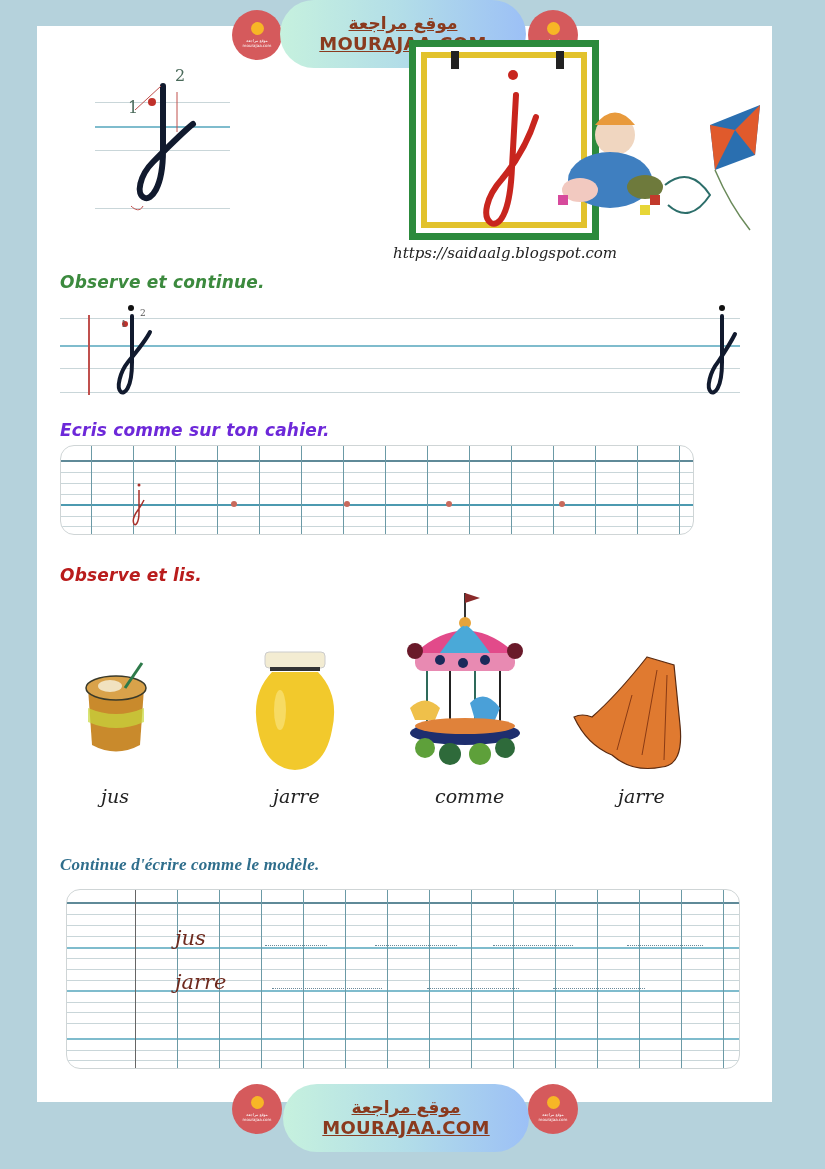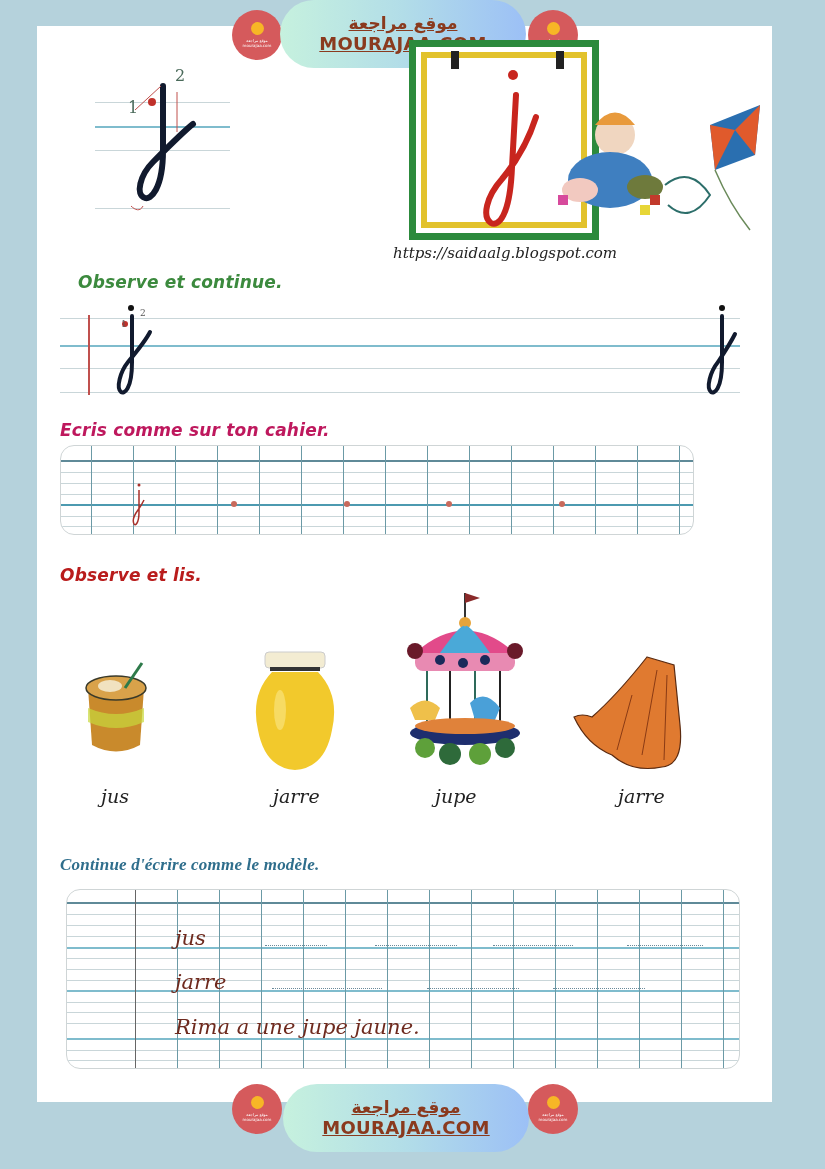--- a/index.html
+++ b/index.html
@@ -28,21 +28,21 @@
   }
   .badge .b-icon { width: 13px; height: 13px; border-radius: 50%; background: #f7b626; margin-bottom: 3px; }
   .badge .b-text { font-size: 4px; color: #fff; line-height: 5px; text-align: center; }
 
   
   .h {
     position: absolute; font-family: "DejaVu Sans", sans-serif; font-size: 17px; font-weight: bold;
     font-style: italic; letter-spacing: 0.2px;
   }
   .h.green { color: #3c8a3e; }
-  .h.brown { color: #be185d; }
+  .h.brown { color: #6d28d9; }
   .h.dark { color: #b91c1c; }
   .h.blue { color: #2f6e8c; font-family: Liberation Serif, serif; }
 
   .ruled { position: absolute; }
   .line { position: absolute; left: 0; right: 0; height: 1px; background: #c9d6d9; }
   .line.blue { background: #7fbccd; height: 2px; }
   .line.dk { background: #5f8a98; height: 1.5px; }
   .vline { position: absolute; top: 0; bottom: 0; width: 1px; background: #6b9aa6; }
   .vline.red { background: #c0504d; width: 1.5px; }
 
@@ -112,21 +112,21 @@
   <rect x="100" y="100" width="10" height="10" fill="#c23a2c"></rect>
   <path d="M115 90 Q140 70 160 100 Q140 130 118 110" fill="none" stroke="#2c6e6a" stroke-width="2"></path>
   <path d="M160 30 L210 10 L205 60 L165 75 Z" fill="#2a6fb0"></path>
   <path d="M160 30 L185 35 L165 75 Z" fill="#e05a2c"></path>
   <path d="M185 35 L210 10 L205 60 Z" fill="#e05a2c"></path>
   <path d="M165 75 Q180 110 200 135" fill="none" stroke="#6a8a5a" stroke-width="1.5"></path>
 </svg>
 
 <div class="url" style="left:393px;top:244px;font-style:italic;">https://saidaalg.blogspot.com</div>
 
-<div class="h green" style="left:60px;top:272px;margin-left:18px;">Observe et continue.</div>
+<div class="h green" style="left:60px;top:272px;">Observe et continue.</div>
 <div class="ruled" style="left:60px;top:310px;width:680px;height:90px;">
   <div class="line" style="top:8px;"></div>
   <div class="line blue" style="top:35px;"></div>
   <div class="line" style="top:58px;"></div>
   <div class="line" style="top:82px;"></div>
   <div class="vline red" style="left:28px;top:5px;bottom:5px;"></div>
   <svg width="60" height="100" style="position:absolute;left:48px;top:-8px;">
     <circle cx="23" cy="6" r="3" fill="#111"></circle>
     <path d="M24 14 L24 60 C24 88 16 92 13 90 C8 86 12 70 20 60 C30 48 38 38 42 30" fill="none" stroke="#111a2e" stroke-width="4" stroke-linecap="round"></path>
     <circle cx="17" cy="22" r="3" fill="#c0312b"></circle>
@@ -210,21 +210,21 @@
   <line x1="95" y1="83" x2="95" y2="140" stroke="#222" stroke-width="2"></line>
   <path d="M5 120 Q20 105 35 120 L30 132 L10 132 Z" fill="#efc04a"></path>
   <path d="M65 115 Q80 100 95 120 L90 132 L70 132 Z" fill="#4aa0d8"></path>
   <ellipse cx="60" cy="145" rx="55" ry="12" fill="#1e2e6e"></ellipse>
   <ellipse cx="60" cy="138" rx="50" ry="8" fill="#e0823a"></ellipse>
   <circle cx="20" cy="160" r="10" fill="#5ea03a"></circle>
   <circle cx="45" cy="166" r="11" fill="#2e6a3a"></circle>
   <circle cx="75" cy="166" r="11" fill="#5ea03a"></circle>
   <circle cx="100" cy="160" r="10" fill="#2e6a3a"></circle>
 </svg>
-<div class="word" style="left:435px;top:785px;">jupe</div>
+<div class="word" style="left:435px;top:785px;">comme</div>
 
 <svg style="position:absolute;left:572px;top:655px;" width="115" height="120">
   <path d="M75 2 L102 10 L108 70 Q112 110 90 112 Q60 118 40 100 Q15 90 2 62 Q10 58 20 62 Q45 40 75 2 Z" fill="#e07a30" stroke="#5a2a10" stroke-width="1.2"></path>
   <path d="M85 15 L70 100 M95 20 L92 105 M60 40 L45 95" stroke="#8a3a14" stroke-width="1" fill="none"></path>
 </svg>
 <div class="word" style="left:618px;top:785px;">jarre</div>
 
 <div class="h blue" style="left:60px;top:855px;">Continue d'écrire comme le modèle.</div>
 <div class="box" style="left:66px;top:889px;width:674px;height:180px;">
   <div class="line dk" style="top:12px;"></div>
@@ -262,21 +262,20 @@
   <div class="dotted" style="left:198px;top:55px;width:62px;"></div>
   <div class="dotted" style="left:308px;top:55px;width:82px;"></div>
   <div class="dotted" style="left:426px;top:55px;width:80px;"></div>
   <div class="dotted" style="left:560px;top:55px;width:76px;"></div>
 
   <div class="model" style="left:108px;top:80px;">jarre</div>
   <div class="dotted" style="left:205px;top:98px;width:110px;"></div>
   <div class="dotted" style="left:360px;top:98px;width:92px;"></div>
   <div class="dotted" style="left:486px;top:98px;width:92px;"></div>
 
-  <div class="model" style="left:108px;top:125px;">Rima a une jupe jaune.</div>
 </div>
 
 <div class="badge" style="left:232px;top:1084px;">
   <div class="b-icon"></div>
   <div class="b-text">موقع مراجعة mourajaa.com</div>
 </div>
 <div class="banner" style="left:283px;top:1084px;">
   <div class="ar">موقع مراجعة</div>
   <div class="en">MOURAJAA.COM</div>
 </div>

